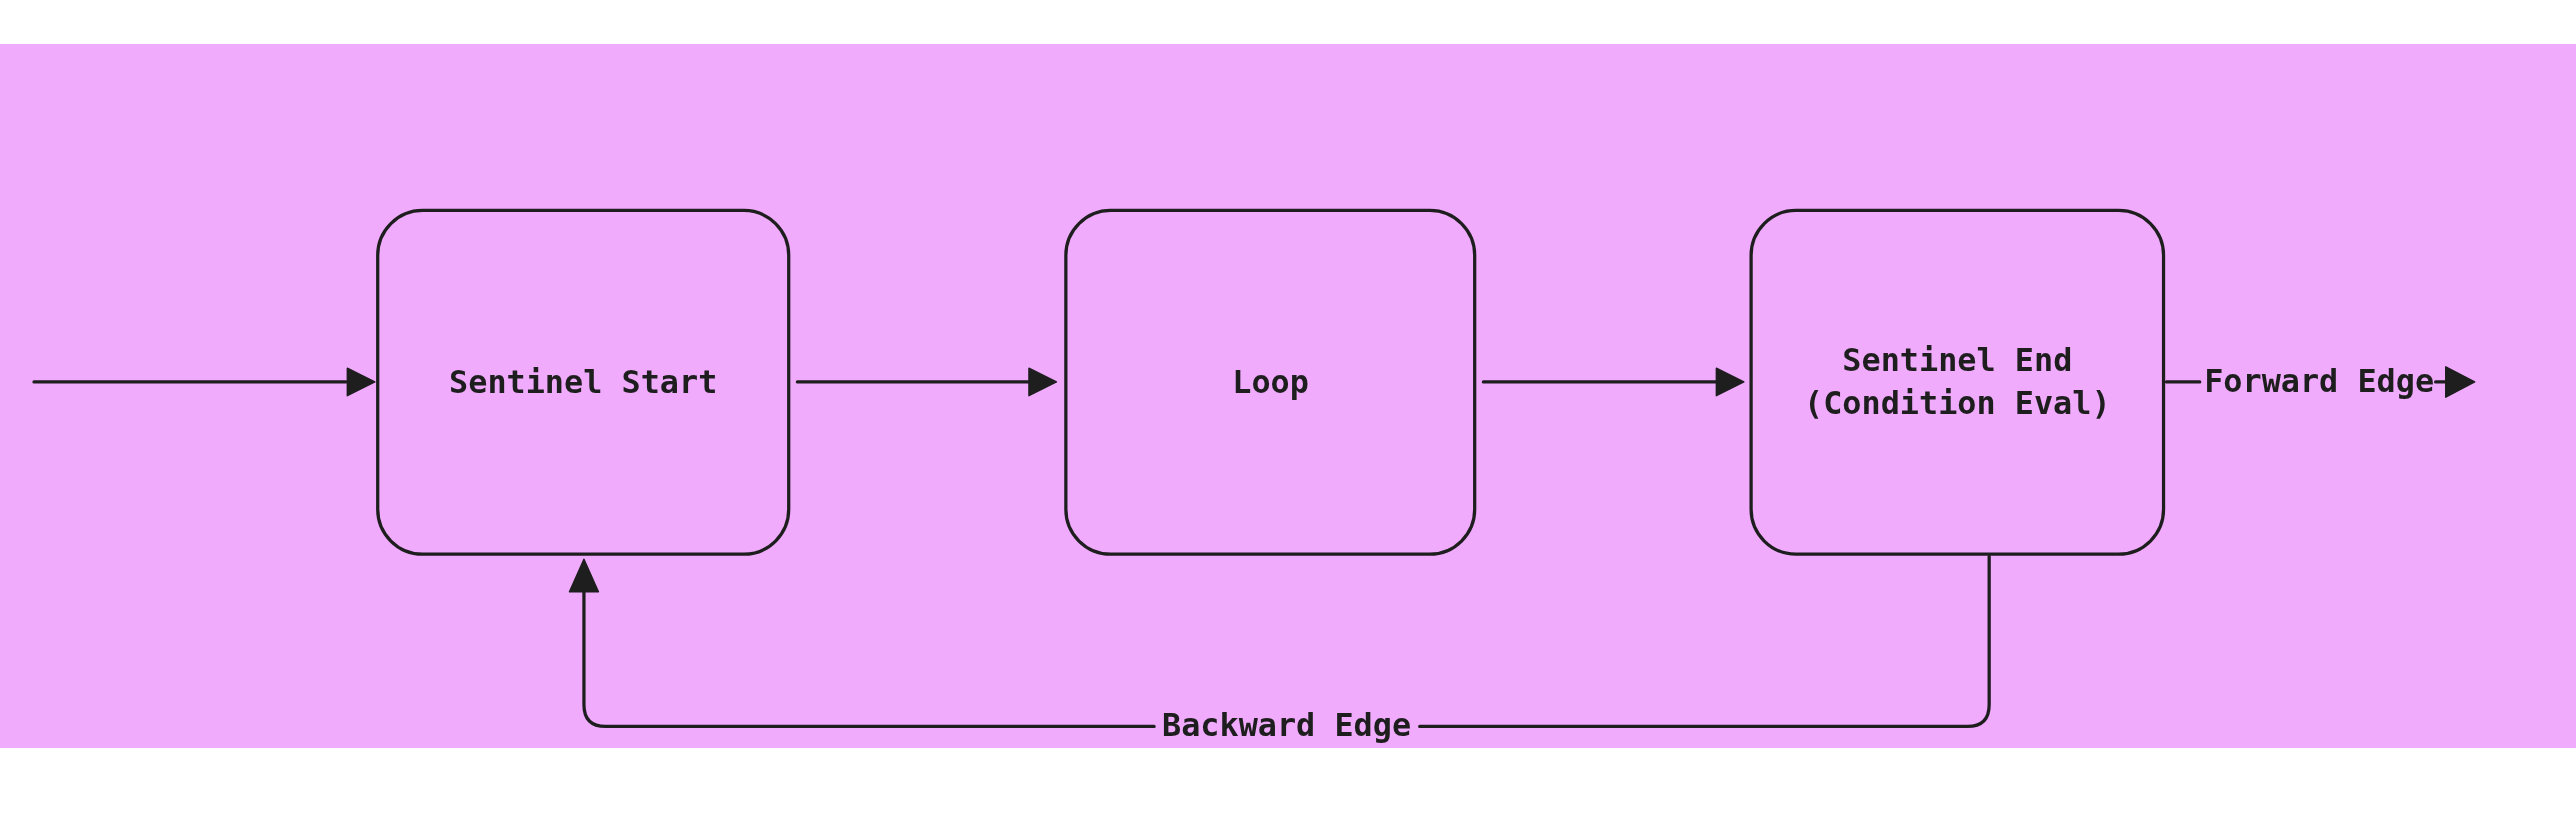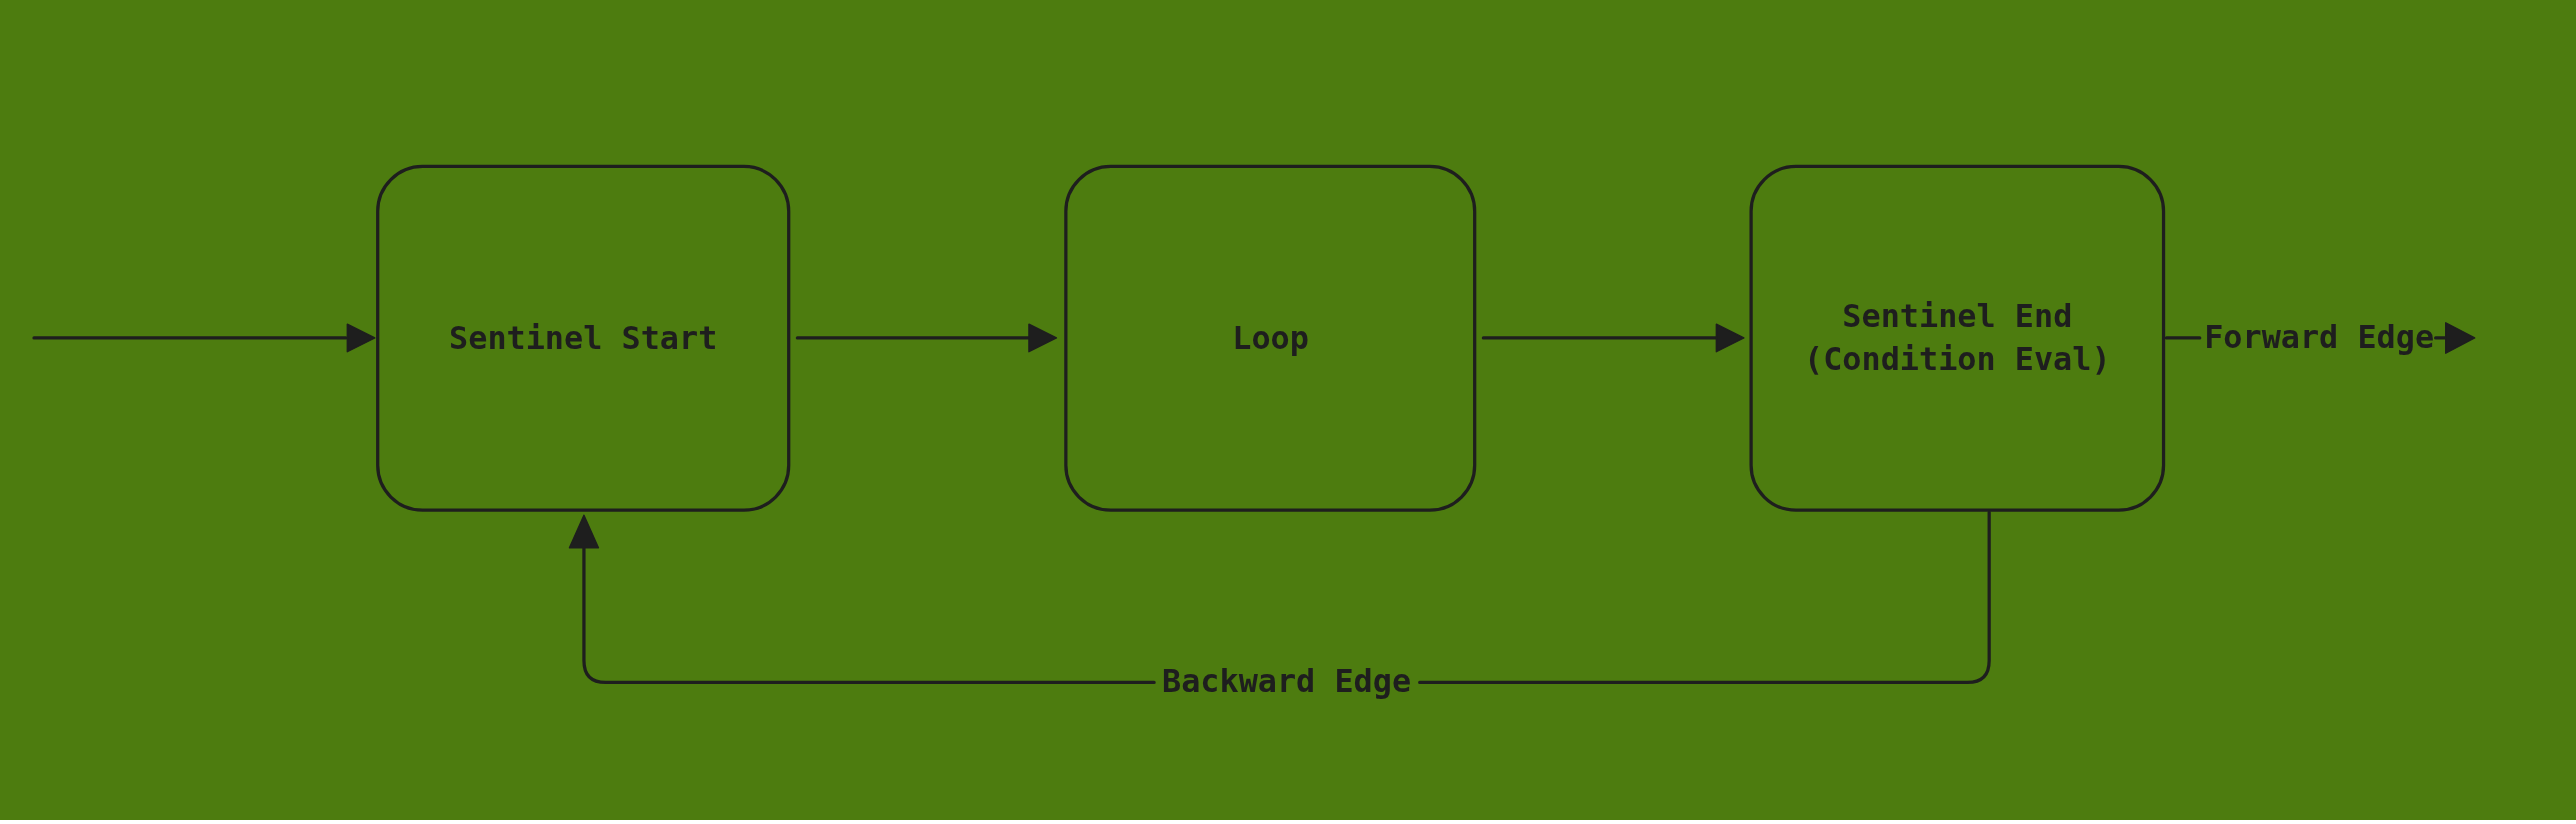--- a/index.html
+++ b/index.html
@@ -3,23 +3,24 @@
 <meta charset="utf-8">
 <style>
   html, body {
     margin: 0;
     padding: 0;
     background: #ffffff;
   }
   .canvas {
     position: relative;
     width: 2576px;
-    height: 820px;
-    background: #4d7c0f;
+    height: 704px;
+    background: #f0abfc;
     overflow: hidden;
+    margin-top: 44px;
   }
   svg.diagram {
     position: absolute;
     left: 0;
     top: 0;
   }
   .shape {
     fill: none;
     stroke: #1e1e1e;
     stroke-width: 4.5;

